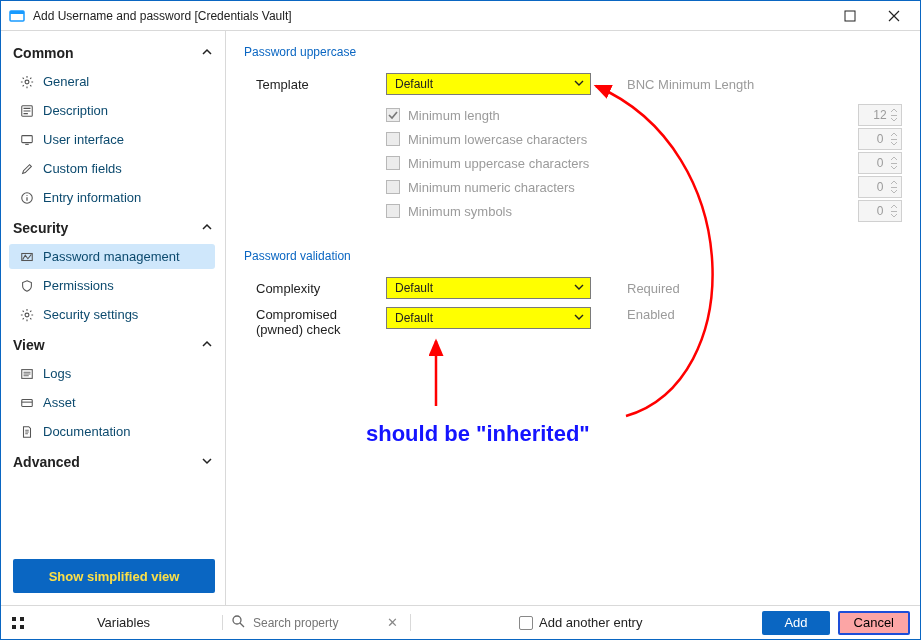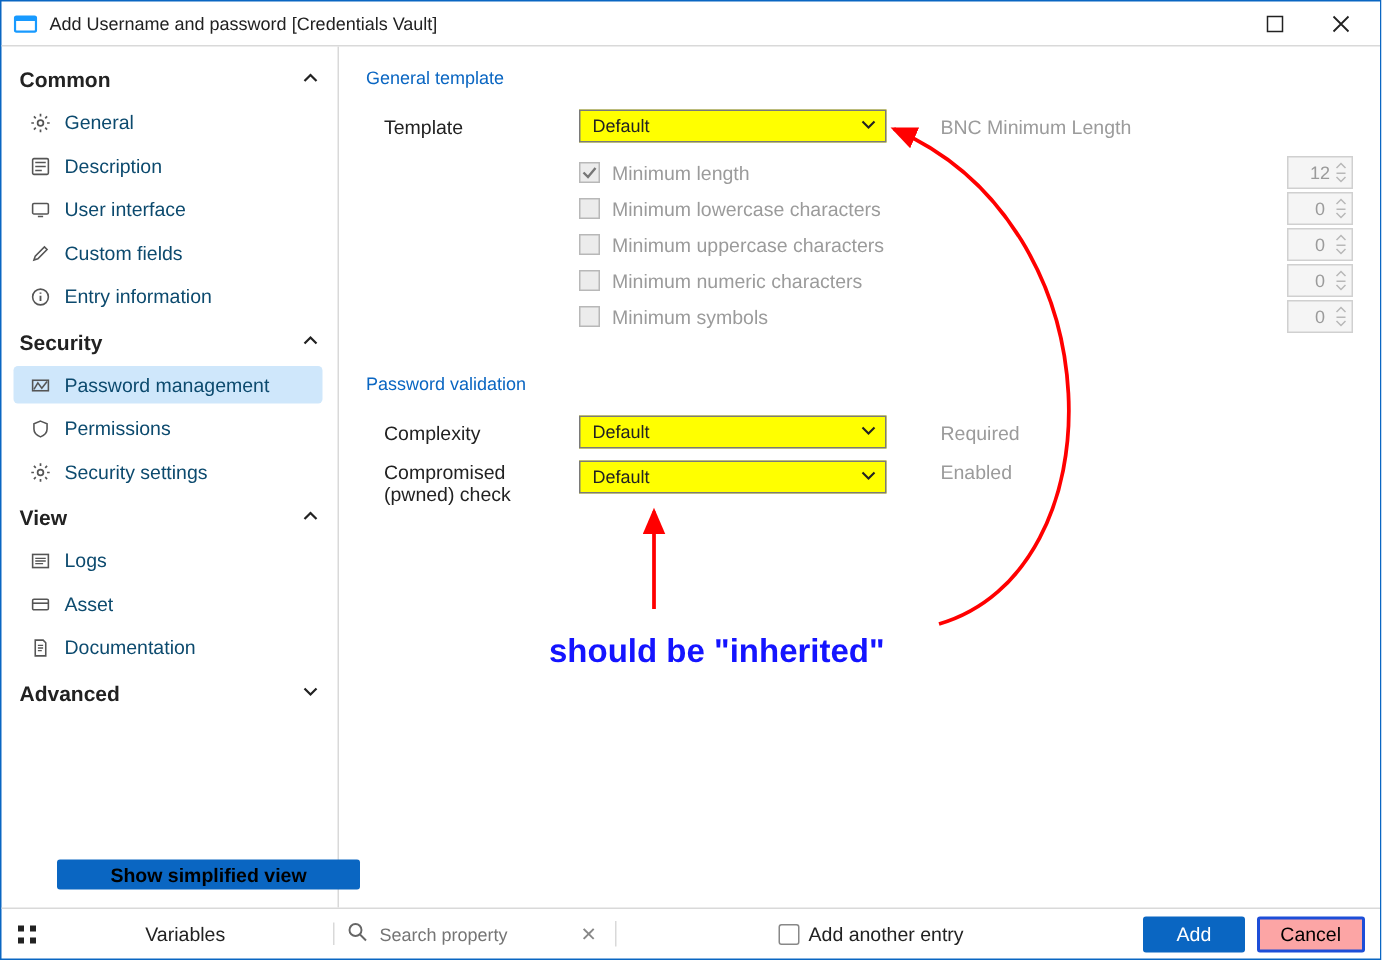--- a/index.html
+++ b/index.html
@@ -19,21 +19,21 @@
   .body { flex:1; display:flex; min-height:0; }
   .sidebar { width:225px; border-right:1px solid #d9d9d9; display:flex; flex-direction:column; padding:6px 0 8px 8px; }
   .section-head { font-weight:700; font-size:14px; padding:8px 12px 6px 4px; display:flex; align-items:center; justify-content:space-between; cursor:pointer; }
   .section-head .chev svg { width:12px; height:12px; }
   .side-item { display:flex; align-items:center; gap:8px; padding:5px 10px 5px 10px; margin:2px 10px 2px 0; border-radius:3px; cursor:pointer; color:#0c4a6e; }
   .side-item.selected { background:#cfe7fb; }
   .side-item .icon { width:16px; display:flex; justify-content:center; color:#444; }
   .side-item .icon svg { width:14px; height:14px; }
   .sidebar-fill { flex:1; }
   .simplified { margin:8px 10px 4px 4px; }
-  .simplified button { width:100%; height:20px; background:#0a66c2; color:#000000; border:none; font-weight:700; font-size:13px; cursor:pointer; border-radius:2px;margin-left:25px; }
+  .simplified button { width:100%; height:34px; background:#0a66c2; color:#fde047; border:none; font-weight:700; font-size:13px; cursor:pointer; border-radius:2px; }
 
   
   .panel { flex:1; position:relative; overflow:hidden; padding:10px 18px 12px 18px; }
   .group-title { color:#0a66c2; font-size:12px; margin:4px 0 14px 0; }
   .form-row { display:flex; align-items:center; margin-bottom:8px; }
   .form-label { width:130px; color:#222; margin-left:12px; }
   .dropdown { width:205px; height:22px; border:1px solid #7a7a7a; display:flex; align-items:center; justify-content:space-between; padding:0 6px 0 8px; font-size:12px; cursor:pointer; }
   .dropdown.hl { background: #ffff00; }
   .dropdown .chev svg { width:10px; height:10px; }
   .suffix-label { color:#9b9b9b; margin-left:36px; }
@@ -229,21 +229,21 @@
       </div>
 
       <div class="sidebar-fill"></div>
       <div class="simplified">
         <button>Show simplified view</button>
       </div>
     </div>
 
     <div class="panel">
 
-      <div class="group-title">General template</div>
+      <div class="group-title">Password uppercase</div>
 
       <div class="form-row">
         <div class="form-label">Template</div>
         <div class="dropdown hl">
           <span>Default</span>
           <span class="chev"><svg viewBox="0 0 10 10">
                 <path d="M1 3 L5 7 L9 3" fill="none" stroke="#222" stroke-width="1.4"></path>
               </svg></span>
         </div>
         <div class="suffix-label">BNC Minimum Length</div>

